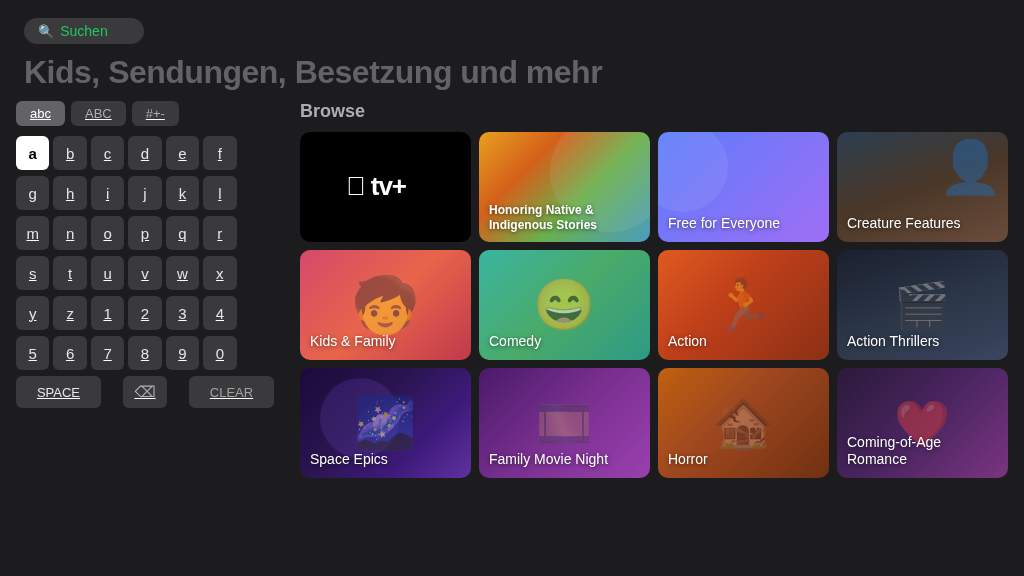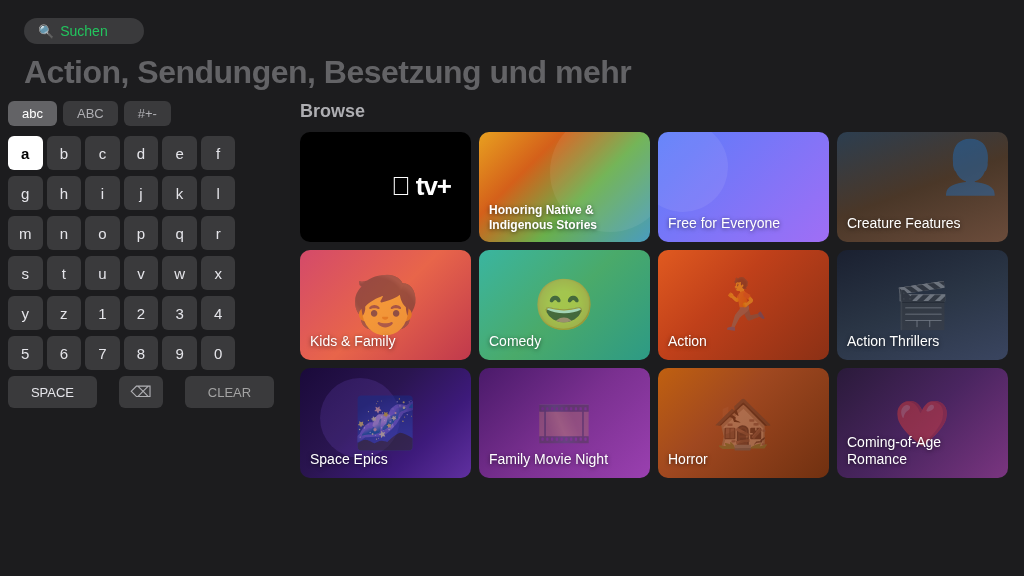--- a/index.html
+++ b/index.html
@@ -56,21 +56,22 @@
     .main-content {
       display: flex;
       flex: 1;
       overflow: hidden;
     }
 
     
     .keyboard-panel {
       width: 290px;
       flex-shrink: 0;
-      padding: 0 16px 0 8px;
+      padding: 0 16px 0 16px;
+      text-decoration: underline;
     }
 
     .keyboard-mode-row {
       display: flex;
       gap: 6px;
       margin-bottom: 10px;
     }
 
     .mode-btn {
       background: #3a3a3c;
@@ -194,21 +195,21 @@
 
     
     .tile-appletv {
       background: #000;
     }
     .appletv-logo {
       width: 100%;
       height: 100%;
       display: flex;
       align-items: center;
-      justify-content: flex-end;
+      justify-content: center;
     }
 
     
     .tile-native {
       background: linear-gradient(135deg, #e8a020 0%, #d4601a 30%, #6ab04c 60%, #4a9cc0 100%);
       padding-left: 20px;
     }
     .tile-native .tile-label {
       font-size: 12px;
       font-weight: 700;
@@ -293,21 +294,21 @@
 </head>
 <body>
 
 <div class="header">
   <div class="search-bar">
     <span class="search-icon">🔍</span>
     <span class="search-label">Suchen</span>
   </div>
 </div>
 
-<div class="page-title">Action, Sendungen, Besetzung und mehr</div>
+<div class="page-title">Kids, Sendungen, Besetzung und mehr</div>
 
 <div class="main-content">
 
   <div class="keyboard-panel">
 
     <div class="keyboard-mode-row">
       <button class="mode-btn active">abc</button>
       <button class="mode-btn">ABC</button>
       <button class="mode-btn">#+-</button>
     </div>

